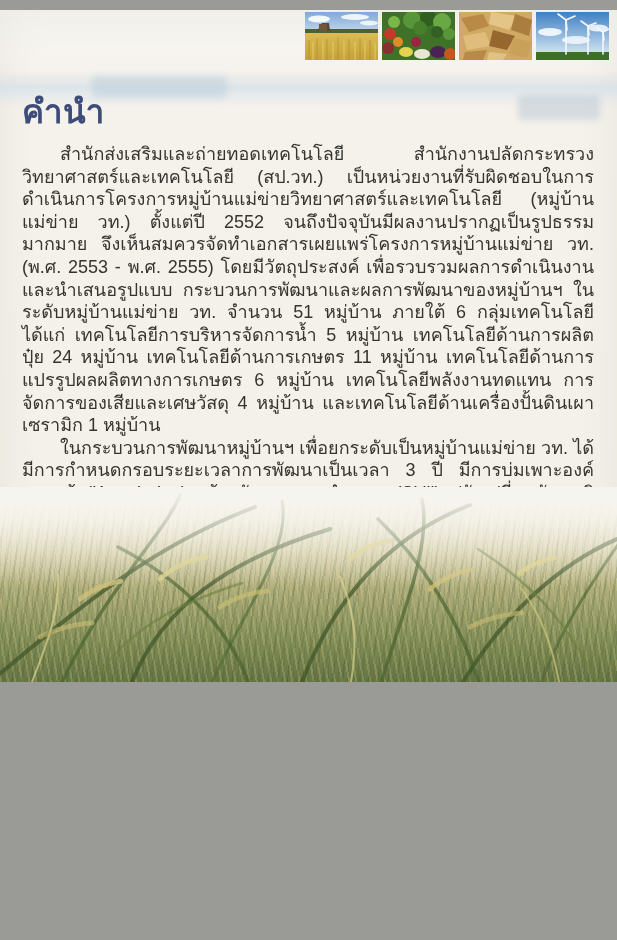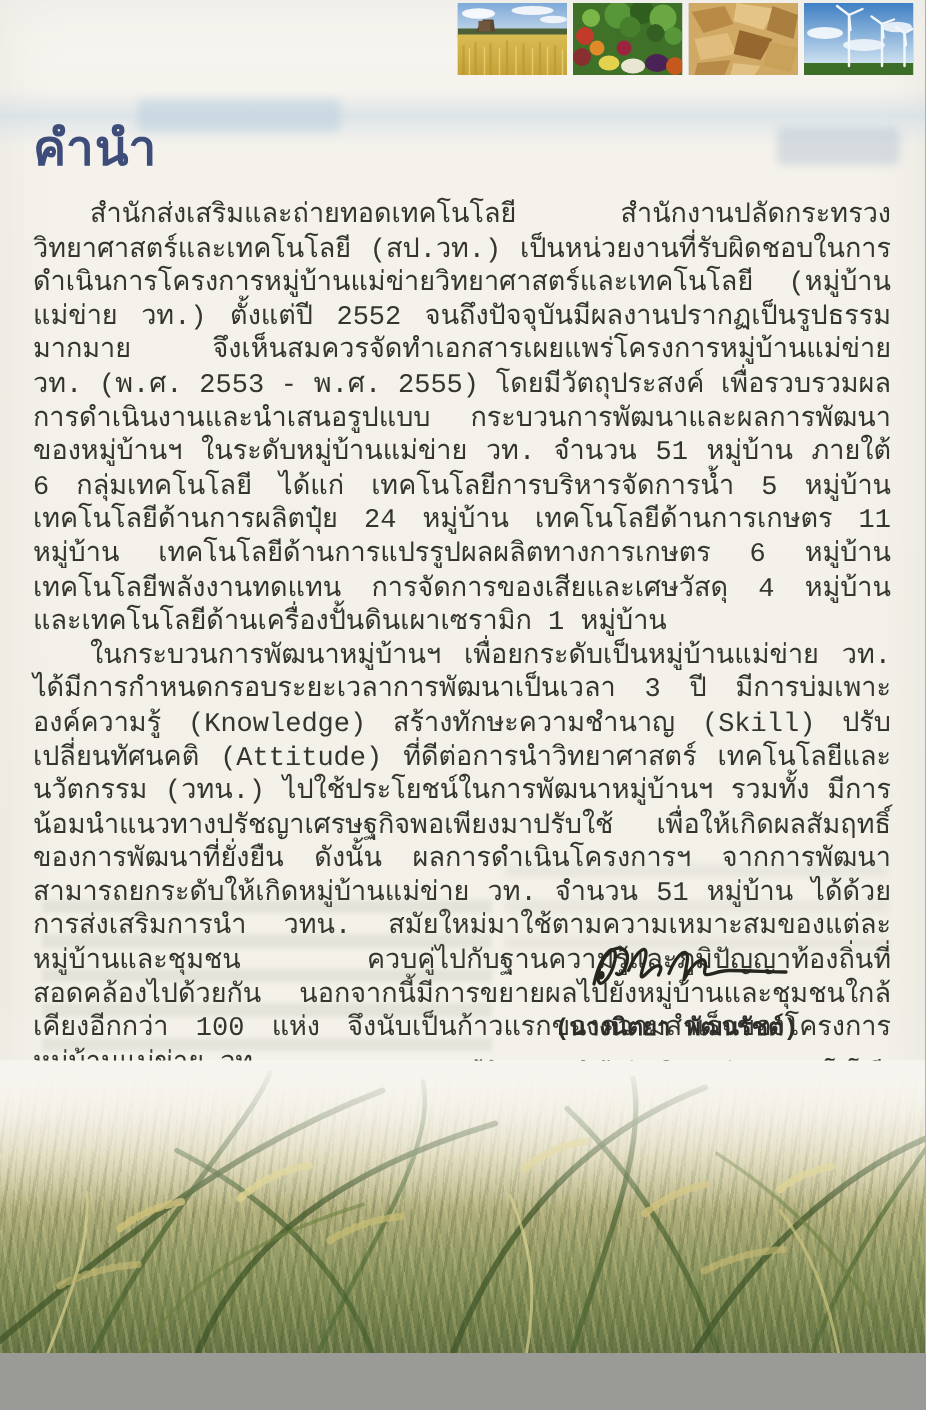--- a/index.html
+++ b/index.html
@@ -1,20 +1,20 @@
 <!DOCTYPE html>
 <html><head>
 <meta charset="utf-8">
 <style>
   html,body{margin:0;padding:0;background:#9a9a96;}
   .page{
-    position:relative;width:617px;height:902px;margin:0 auto;
+    position:relative;width:617px;height:672px;margin:10px auto;
     background:linear-gradient(to bottom,#f7f5f0 0px,#f5f2ec 90px,#f3f0e8 650px,#f4f2ec 760px,#ffffff 820px);
     overflow:hidden;
-    font-family:Liberation Mono, monospace;
+    font-family:Liberation Sans, sans-serif;
     box-shadow:inset 0 0 40px rgba(90,90,80,0.08);
   }
   
   .thumbs{position:absolute;top:2px;left:305px;display:flex;gap:4px;}
   .thumb{width:73px;height:48px;overflow:hidden;background:#ccc;}
   .thumb svg{display:block;}
   
   .header-band{
     position:absolute;left:0;top:60px;width:617px;height:38px;
     background:linear-gradient(to bottom,rgba(208,222,232,0) 0%,rgba(201,218,230,0.55) 45%,rgba(212,225,234,0.30) 75%,rgba(244,241,234,0) 100%);

